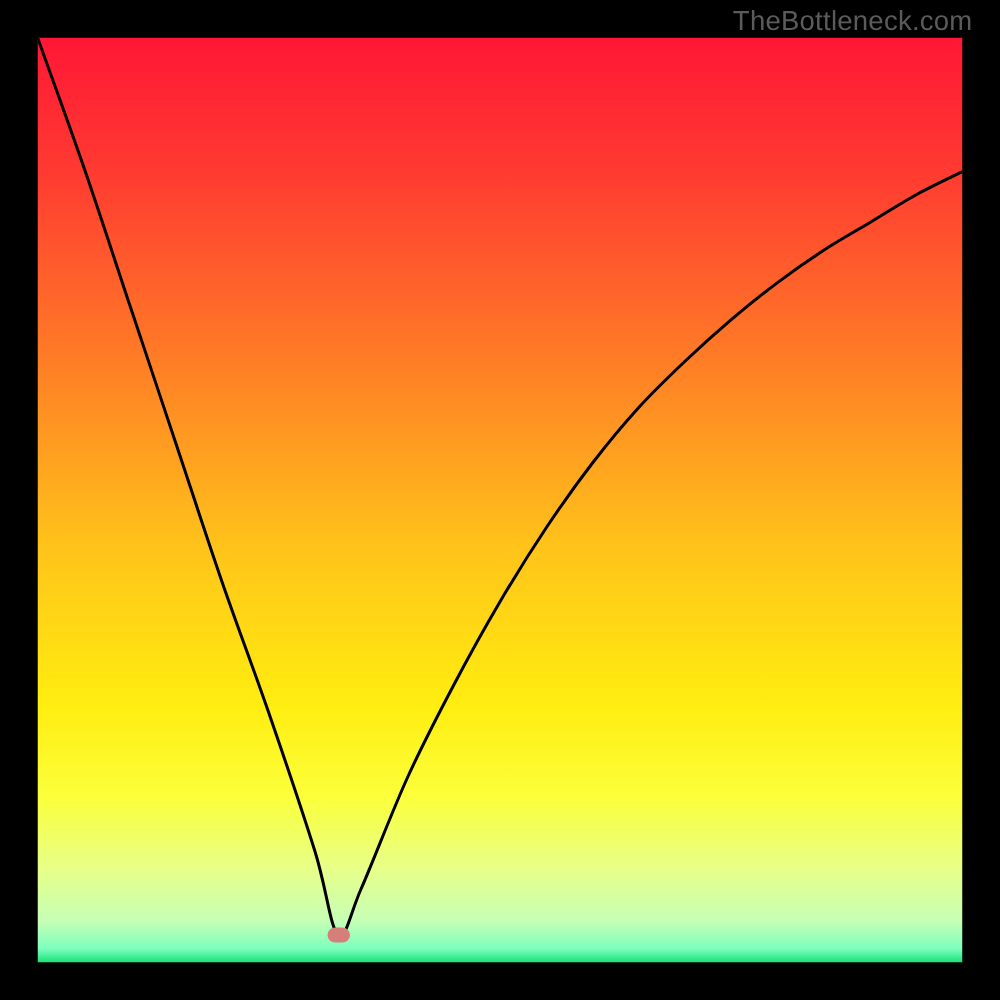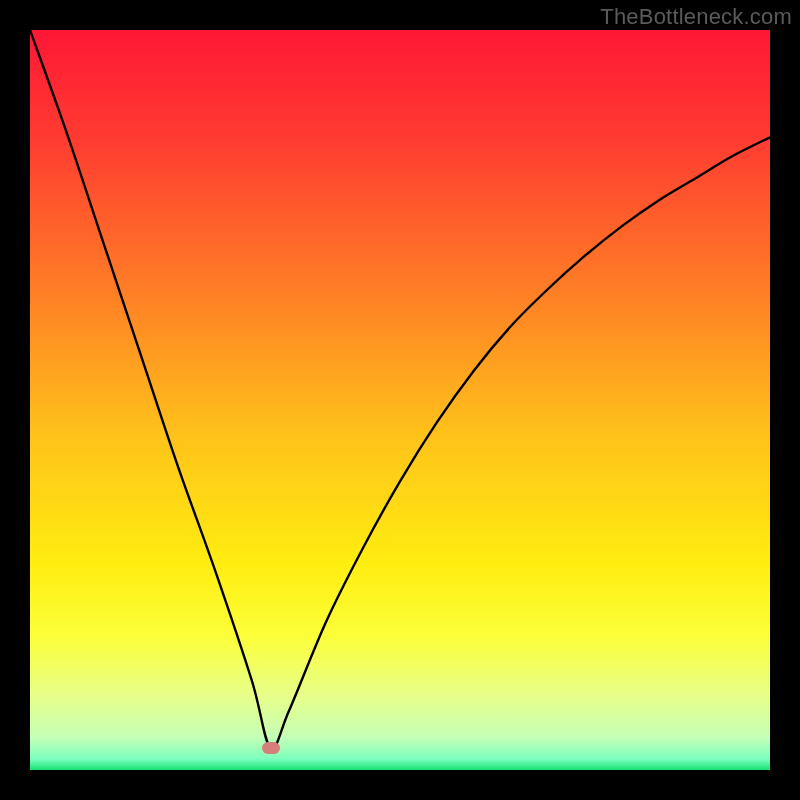--- a/index.html
+++ b/index.html
@@ -13,21 +13,21 @@
   }
   .frame {
     position: relative;
     width: 800px;
     height: 800px;
     background: #000;
   }
   .watermark {
     position: absolute;
     top: 4px;
-    right: 8px;
+    right: 22px;
     color: #5b5b5b;
     font-size: 22px;
     font-weight: 500;
     letter-spacing: 0.2px;
     user-select: none;
   }
   .plot {
     position: absolute;
     left: 30px;
     top: 30px;

